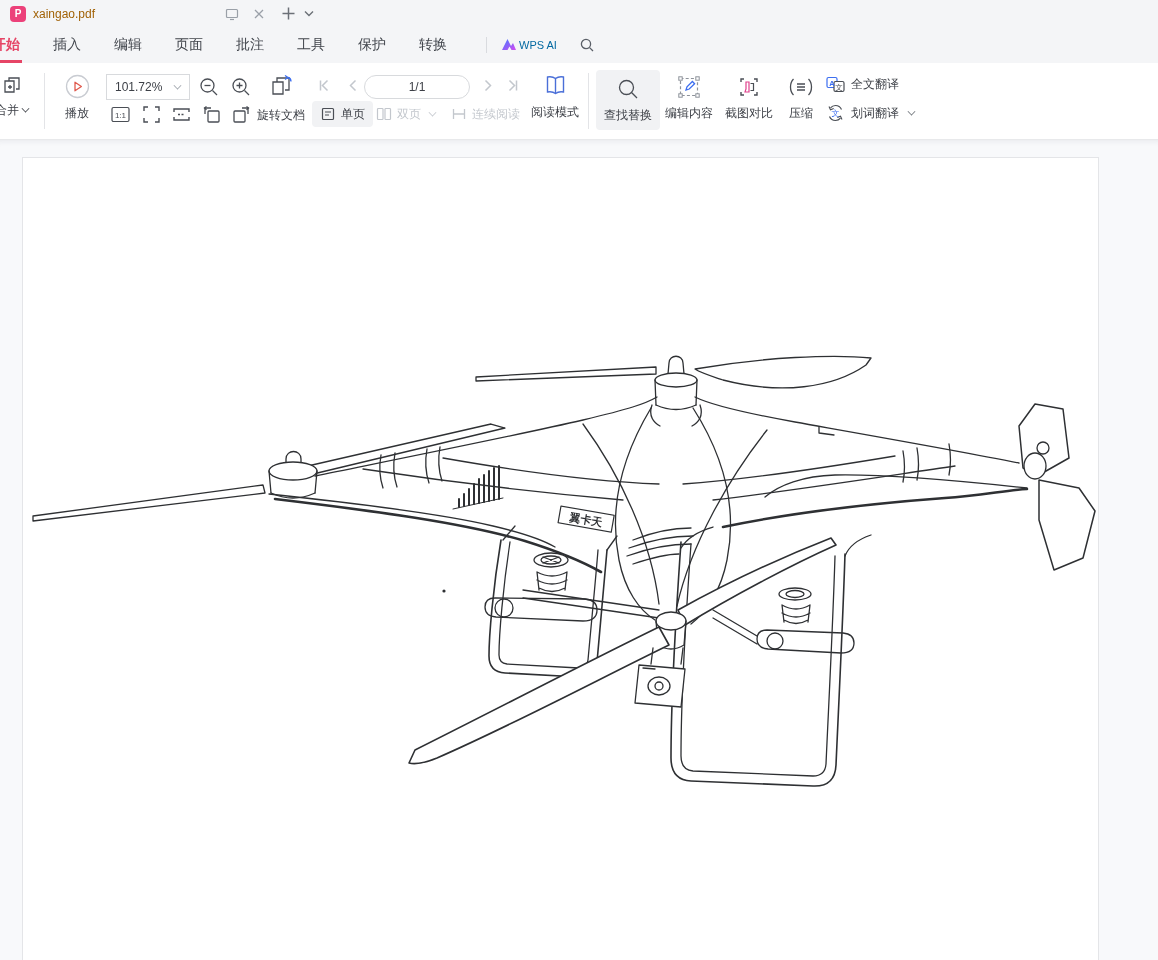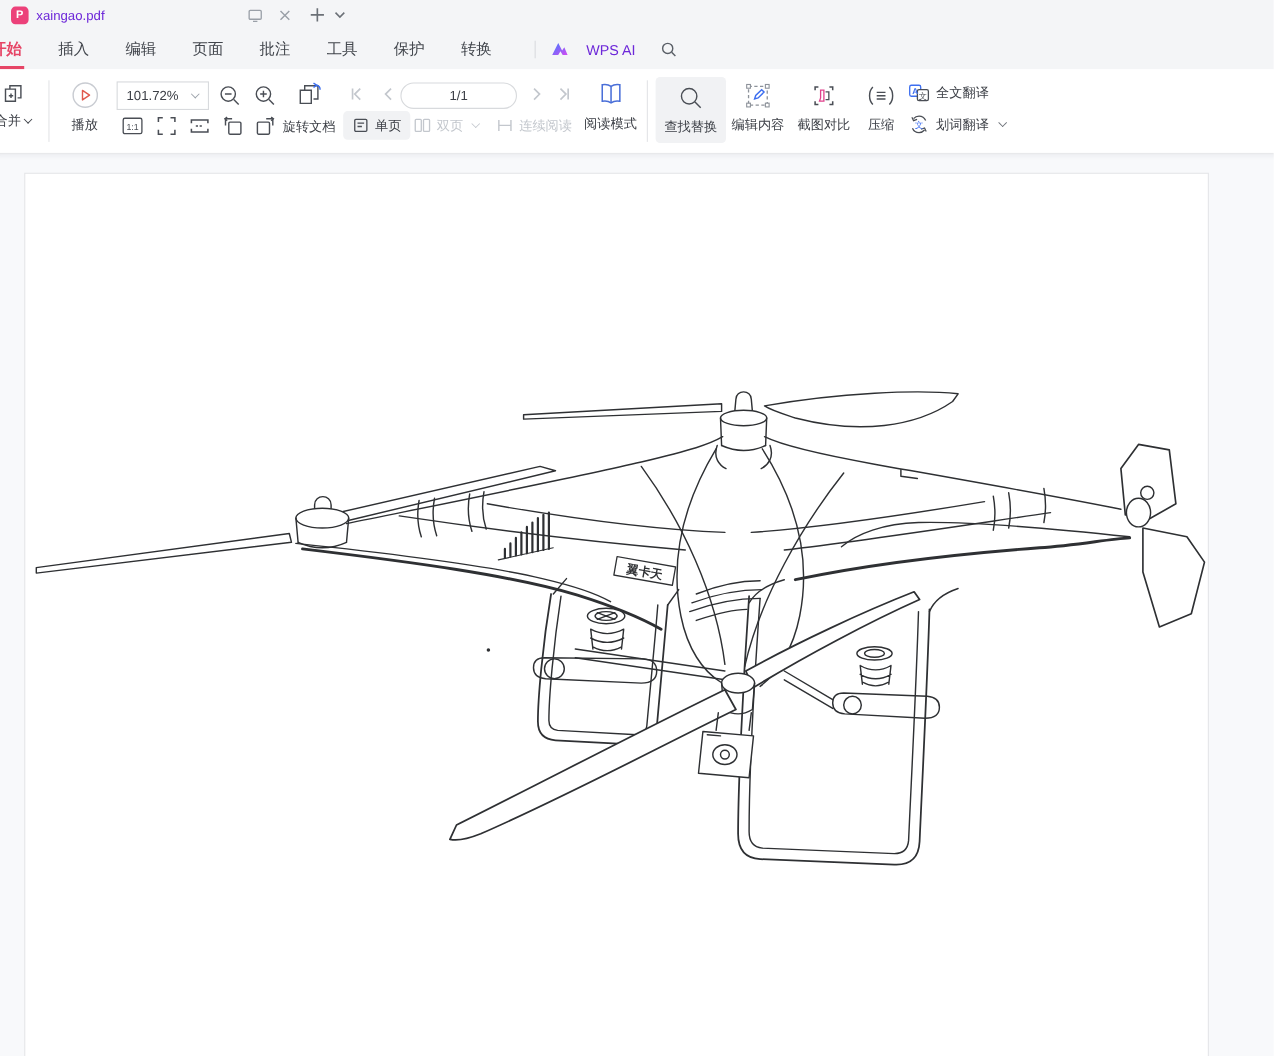--- a/index.html
+++ b/index.html
@@ -6,32 +6,32 @@
   html,body { width:1158px; height:960px; overflow:hidden; background:#fff;
     font-family:"Liberation Sans","DejaVu Sans",sans-serif; color:#3d4047; }
   #app { position:relative; width:1158px; height:960px; background:#fff; }
 
   
   .header { position:absolute; left:0; top:0; width:100%; height:63px; background:#f4f5f7; }
   .tabstrip { position:absolute; left:0; top:0; width:100%; height:27px; display:flex; align-items:center; }
   .tab { display:flex; align-items:center; gap:7px; padding:0 10px 0 10px; height:27px; }
   .tab-icon { width:16px; height:16px; border-radius:4px; background:#ec417a; color:#fff;
     font-size:10px; font-weight:bold; display:flex; align-items:center; justify-content:center; }
-  .tab-title { font-size:12px; color:#6d28d9; }
+  .tab-title { font-size:12px; color:#a16207; }
   .tabstrip-icons { display:flex; align-items:center; gap:14px; margin-left:120px; color:#9aa0a8; }
   .tabstrip-icons svg { display:block; }
   .newtab-group { display:flex; align-items:center; gap:8px; margin-left:16px; color:#6b7077; }
 
   .menurow { position:absolute; left:0; top:27px; height:36px; display:flex; align-items:center; }
   .menu-item { font-size:14px; color:#41454c; margin-right:33px; position:relative; cursor:default; white-space:nowrap; }
   .menu-item.first { margin-left:-8px; }
   .menu-item.active { color:#e64566; font-weight:bold; }
   .menu-item.active::after { content:""; position:absolute; left:-2px; right:-2px; bottom:-9px; height:3px; background:#e64566; }
   .menu-divider { width:1px; height:16px; background:#d9dbdf; margin:0 14px 0 6px; }
-  .wpsai { display:flex; align-items:center; gap:16px; font-size:13px; color:#6d28d9; }
+  .wpsai { display:flex; align-items:center; gap:2px; font-size:11px; color:#0369a1; }
   .menu-search { margin-left:22px; color:#5a5f67; }
 
   
   .toolbar { position:absolute; left:0; top:63px; width:100%; height:77px; background:#fff;
     border-bottom:1px solid #e8e9eb; }
   .tb { position:absolute; font-size:12px; color:#3d4047; }
   .vdiv { position:absolute; width:1px; top:10px; height:56px; background:#e3e4e7; }
   .tb-label { font-size:12px; color:#3d4047; white-space:nowrap; }
   .tb-col { display:flex; flex-direction:column; align-items:center; gap:6px; }
   .chip { background:#f1f2f4; border-radius:4px; }

